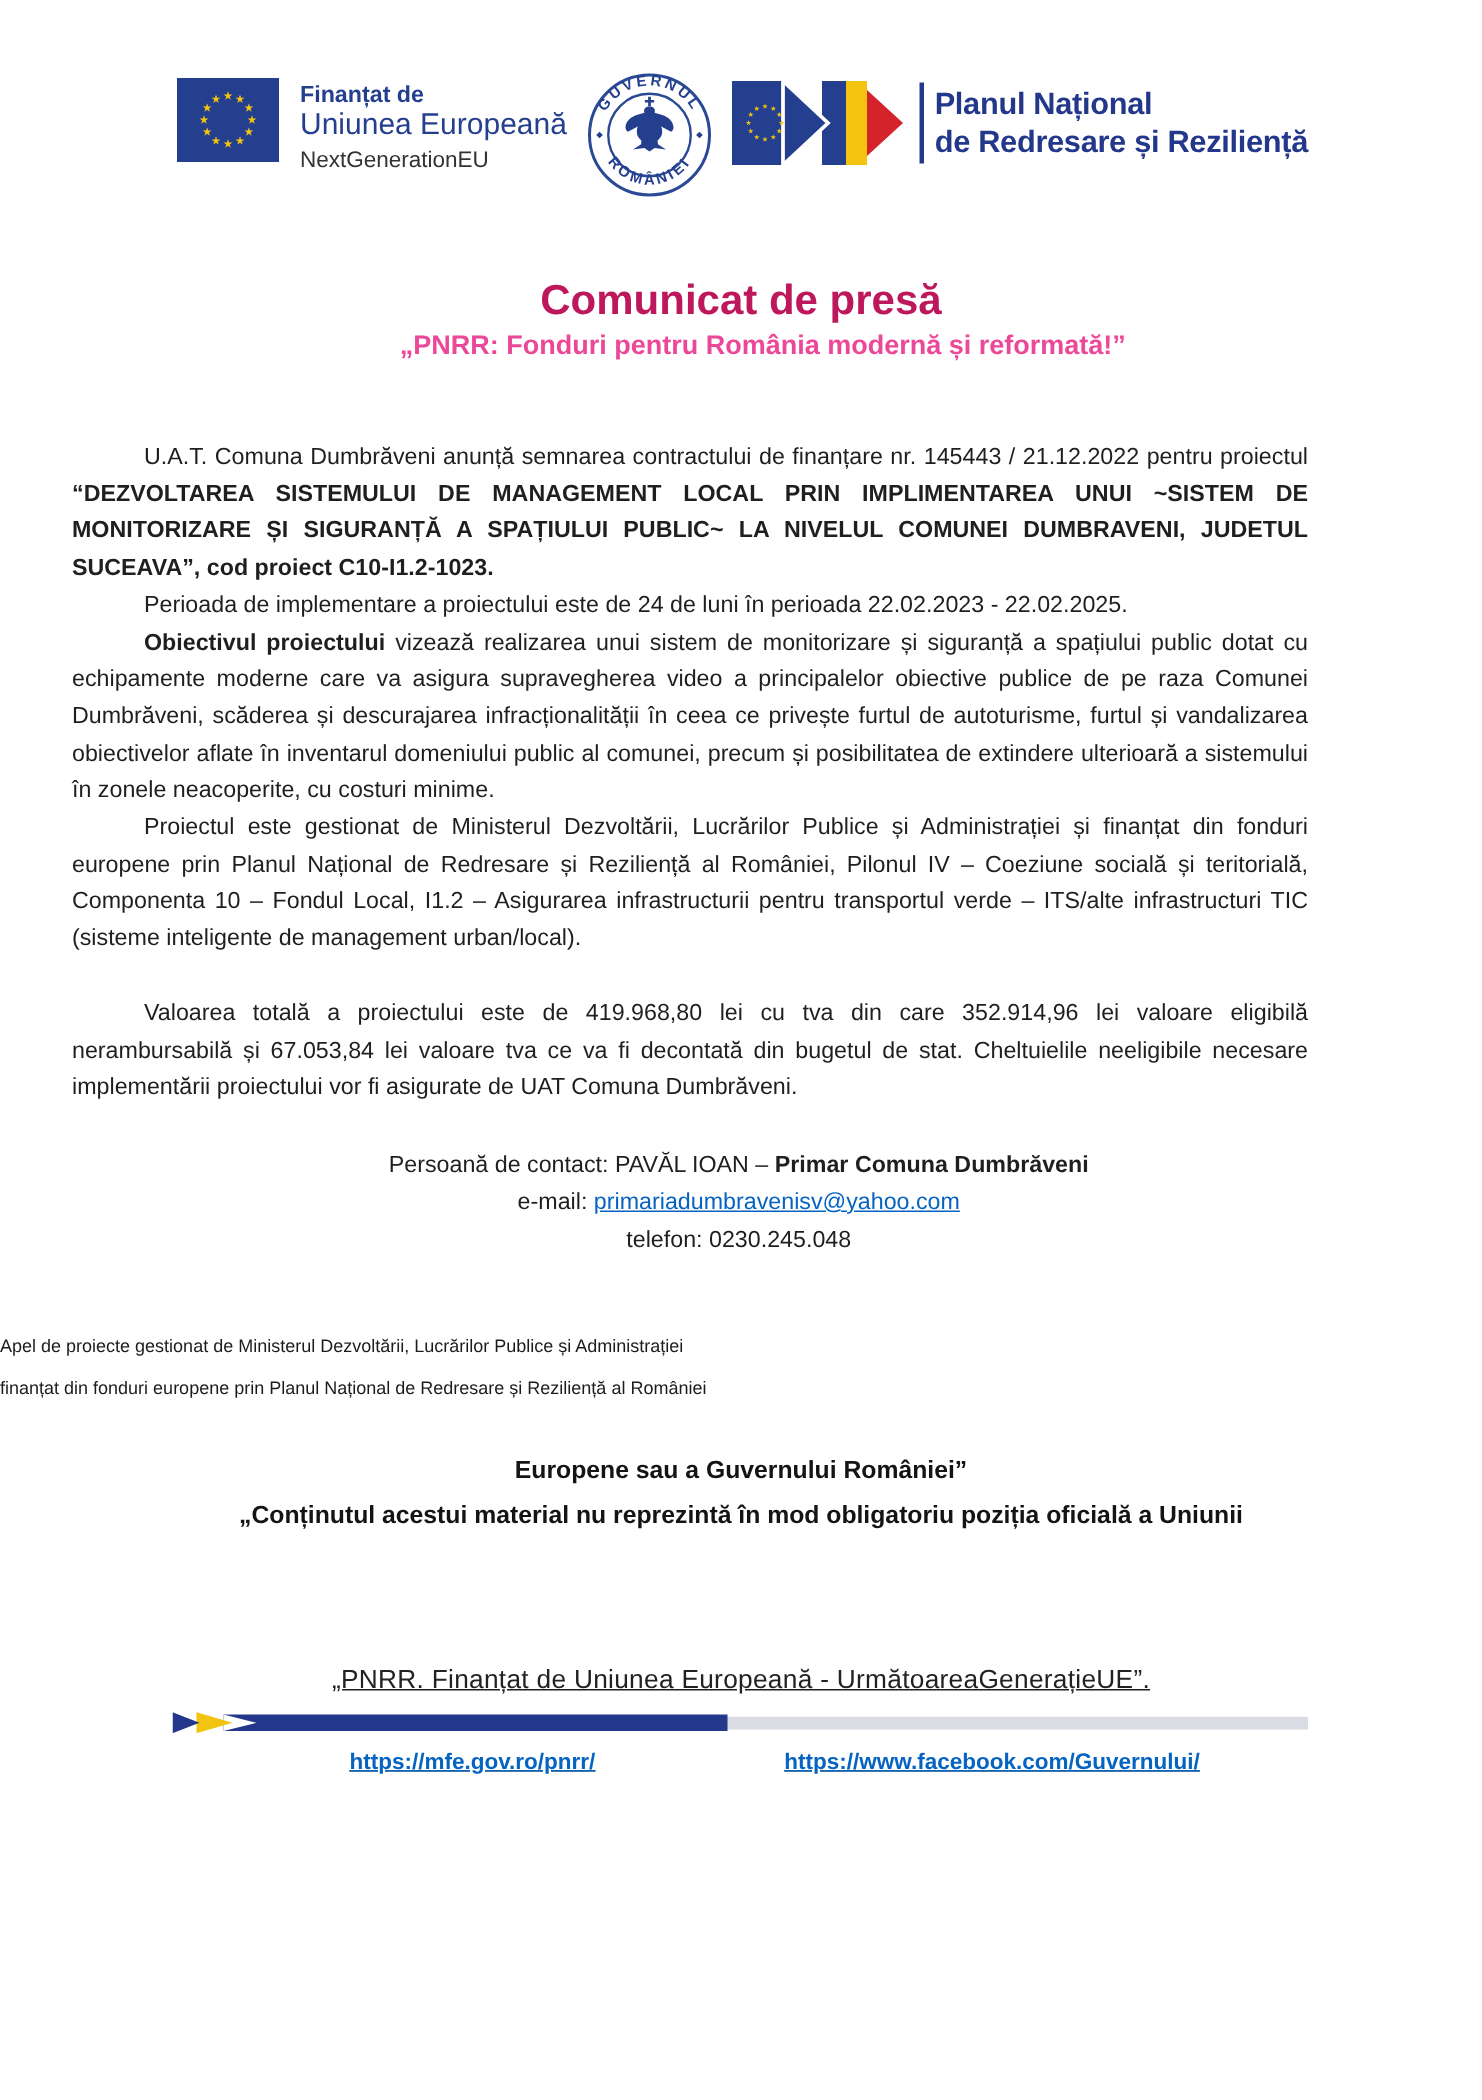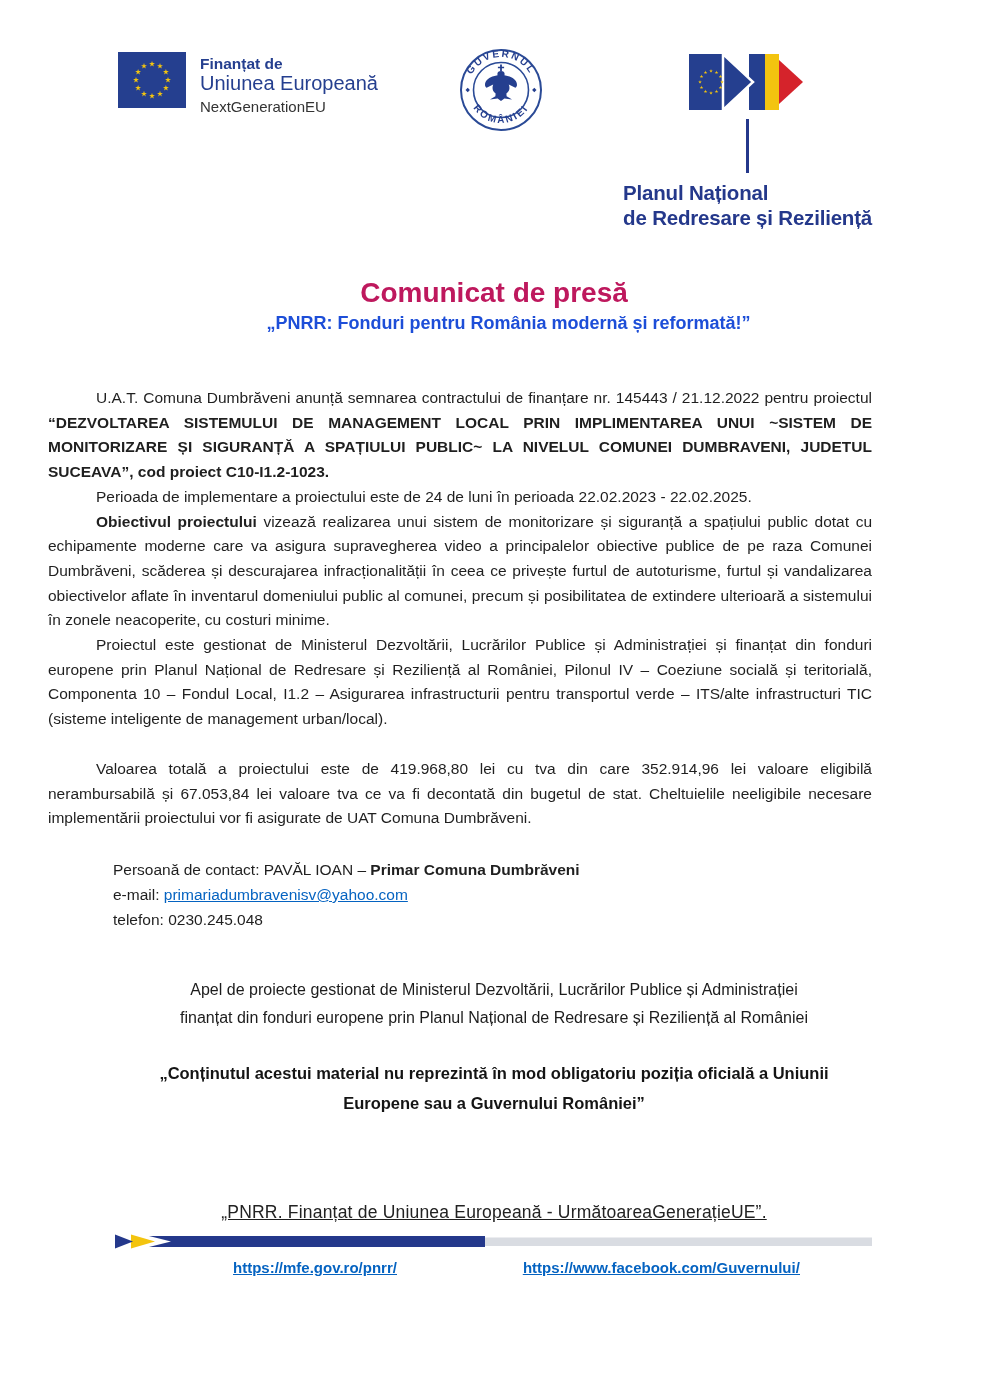--- a/index.html
+++ b/index.html
@@ -13,44 +13,44 @@
   
   .logos{display:flex;justify-content:space-between;align-items:flex-start;padding:52px 116px 0 118px;}
   .eu-block{display:flex;gap:14px;align-items:flex-start;}
   .eu-flag{display:block;}
   .eu-text{padding-top:2px;}
   .eu-l1{font-size:15.5px;font-weight:bold;color:var(--eu-blue);line-height:19px;}
   .eu-l2{font-size:20px;font-weight:normal;color:var(--eu-blue);line-height:21px;}
   .eu-l3{font-size:15px;color:#333;line-height:21px;margin-top:2px;}
   .seal{margin-top:-4px;}
   .seal-text{font-size:10px;font-weight:bold;letter-spacing:2px;fill:var(--eu-blue);}
-  .pnrr-block{display:flex;align-items:center;gap:7px;flex-direction:column;}
+  .pnrr-block{display:flex;align-items:center;gap:7px;}
   .pnrr-sep{width:3px;height:54px;background:var(--pnrr-navy);}
   .pnrr-text{color:var(--pnrr-navy);font-weight:bold;font-size:20.5px;line-height:25px;letter-spacing:-0.2px;white-space:nowrap;}
 
   
   .f-blue{fill:var(--eu-blue);} .f-navy{fill:var(--pnrr-navy);} .f-gold{fill:var(--gold);}
   .f-red{fill:var(--flag-red);} .f-gray{fill:var(--bar-gray);} .f-white{fill:#fff;}
 
   
   .title{margin-top:46px;text-align:center;font-size:28px;font-weight:bold;color:#be185d;line-height:34px;}
-  .subtitle{text-align:center;font-size:18px;font-weight:bold;color:#1d4ed8;line-height:26px;padding-left:29px;}
+  .subtitle{text-align:center;font-size:18px;font-weight:bold;color:#ec4899;line-height:26px;padding-left:29px;}
 
   
   .bodytext{margin:0 116px 0 48px;text-align:justify;text-indent:48px;font-size:15.5px;line-height:24.7px;color:var(--ink);}
   .first-par{margin-top:50px;}
   .gap-top{margin-top:25px;}
   .b{font-weight:bold;}
 
   
-  .contact{margin:26px 116px 0 113px;font-size:15.5px;line-height:25px;}
+  .contact{margin:26px 116px 0 113px;font-size:15.5px;line-height:25px;text-align:center;}
   .link{color:var(--link-blue);text-decoration:underline;cursor:pointer;}
 
   
-  .apel{margin-top:44px;text-align:center;font-size:16px;line-height:28px;color:#1c1c1c;}
+  .apel{margin-top:44px;font-size:12px;line-height:28px;color:#1c1c1c;}
   .disclaimer{margin-top:26px;text-align:center;font-size:16.5px;line-height:30px;font-weight:bold;color:#141414;}
 
   
   .footer{margin-top:84px;text-decoration:underline;}
   .tagline{text-align:center;font-size:17.5px;color:#222;letter-spacing:0.2px;}
   .bar{display:block;margin:10px 0 0 115px;}
   .links-row{display:flex;margin:9px 0 0 115px;width:757px;font-size:15px;font-weight:bold;gap:24px;}
   .link-mfe{margin-left:118px;}
   .link-fb{margin-left:102px;}
 </style>
@@ -156,22 +156,22 @@
     <div><span>e-mail: </span><a class="link">primariadumbravenisv@yahoo.com</a></div>
     <div>telefon: 0230.245.048</div>
   </div>
 
   <div class="apel">
     <div>Apel de proiecte gestionat de Ministerul Dezvoltării, Lucrărilor Publice și Administrației</div>
     <div>finanțat din fonduri europene prin Planul Național de Redresare și Reziliență al României</div>
   </div>
 
   <div class="disclaimer">
+    <div>Europene sau a Guvernului României”</div>
     <div>„Conținutul acestui material nu reprezintă în mod obligatoriu poziția oficială a Uniunii</div>
-    <div>Europene sau a Guvernului României”</div>
   </div>
 
   <div class="footer">
     <div class="tagline">„PNRR. Finanțat de Uniunea Europeană - UrmătoareaGenerațieUE”.</div>
 
     <svg class="bar" width="757" height="17" viewBox="0 0 757 17">
       <rect class="f-gray" x="368" y="4.5" width="389" height="8.5"></rect>
       <rect class="f-navy" x="34" y="3" width="336" height="11"></rect>
       <polygon class="f-white" points="34,3 56,8.5 34,14"></polygon>
       <polygon class="f-gold" points="16,1.5 40,8.5 16,15.5"></polygon>

